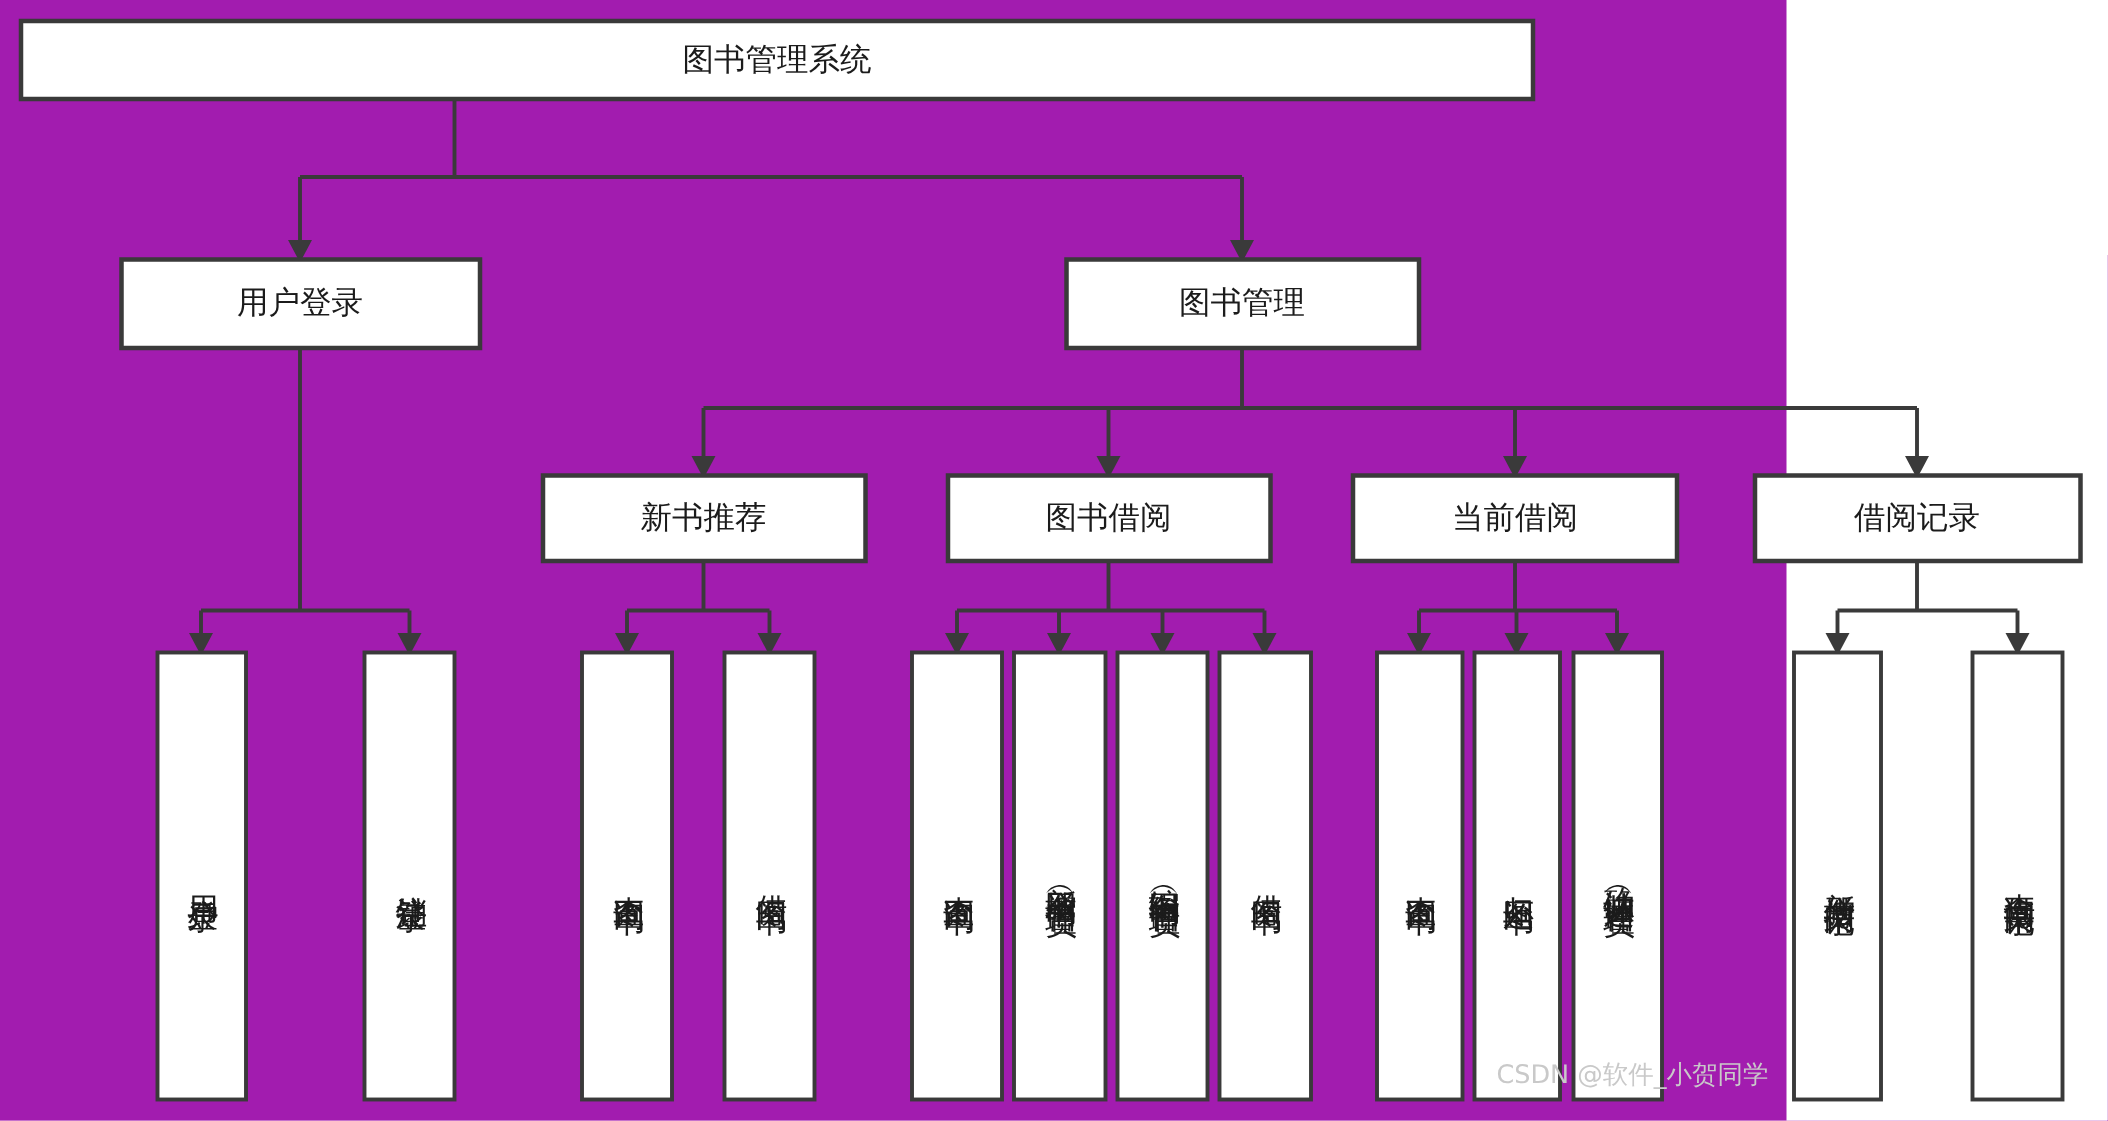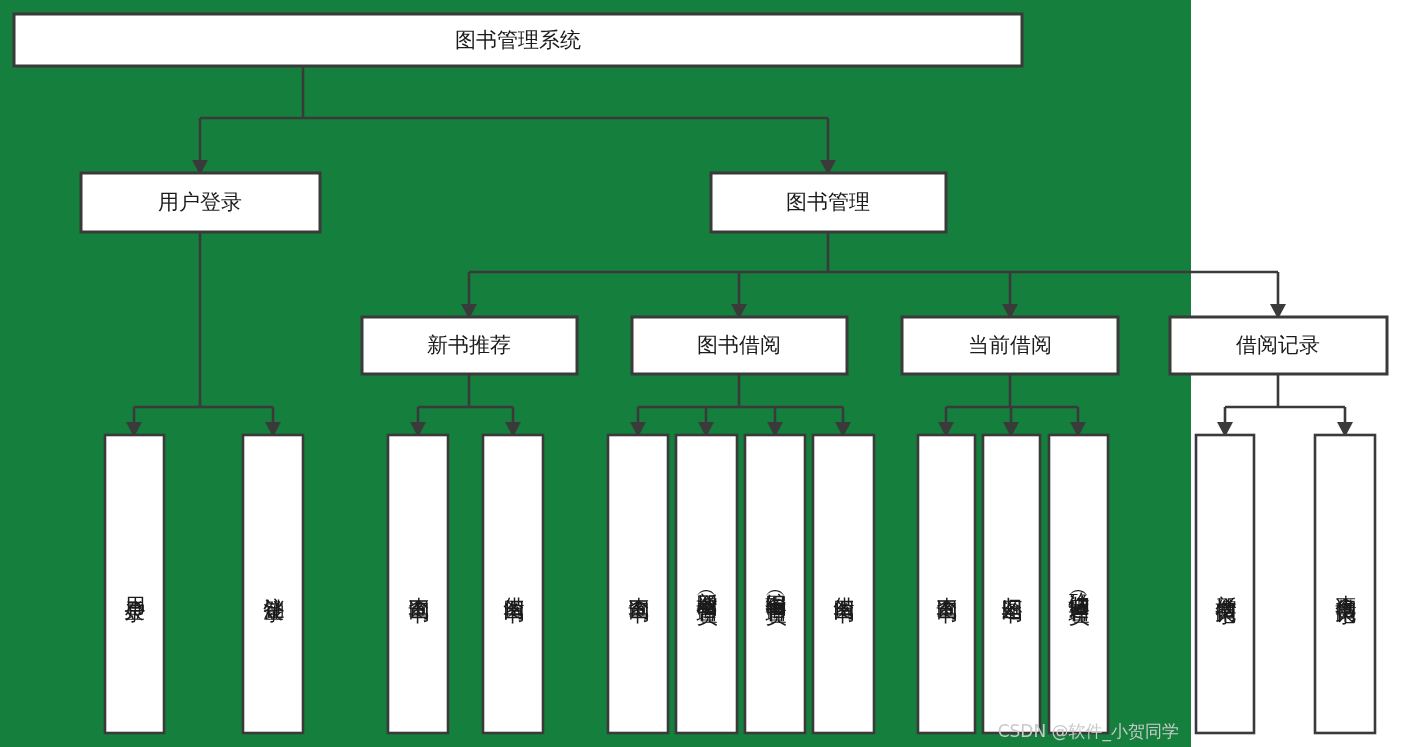--- a/index.html
+++ b/index.html
@@ -11,21 +11,21 @@
   body {
     width: 1405px;
     height: 747px;
     overflow: hidden;
     font-family: "DejaVu Sans", "Liberation Sans", sans-serif;
   }
   #diagram-root {
     position: relative;
     width: 1191px;
     height: 747px;
-    background: #15803d;
+    background: #a21caf;
   }
   svg.diagram {
     display: block;
     width: 1405px;
     height: 747px;
   }
   .node-rect {
     fill: #ffffff;
     stroke: #3a3a3a;
     stroke-width: 3;
@@ -55,21 +55,21 @@
     writing-mode: vertical-rl;
     text-orientation: upright;
     letter-spacing: 2px;
     font-size: 21px;
     dominant-baseline: middle;
     text-anchor: middle;
   }
   .watermark {
     position: absolute;
     right: 12px;
-    bottom: 4px;
+    bottom: 19px;
     font-family: "DejaVu Sans", "Liberation Sans", sans-serif;
     font-size: 17px;
     color: #c9c9c9;
     white-space: nowrap;
     pointer-events: none;
     user-select: none;
   }
 </style>
 </head>
 <body>

